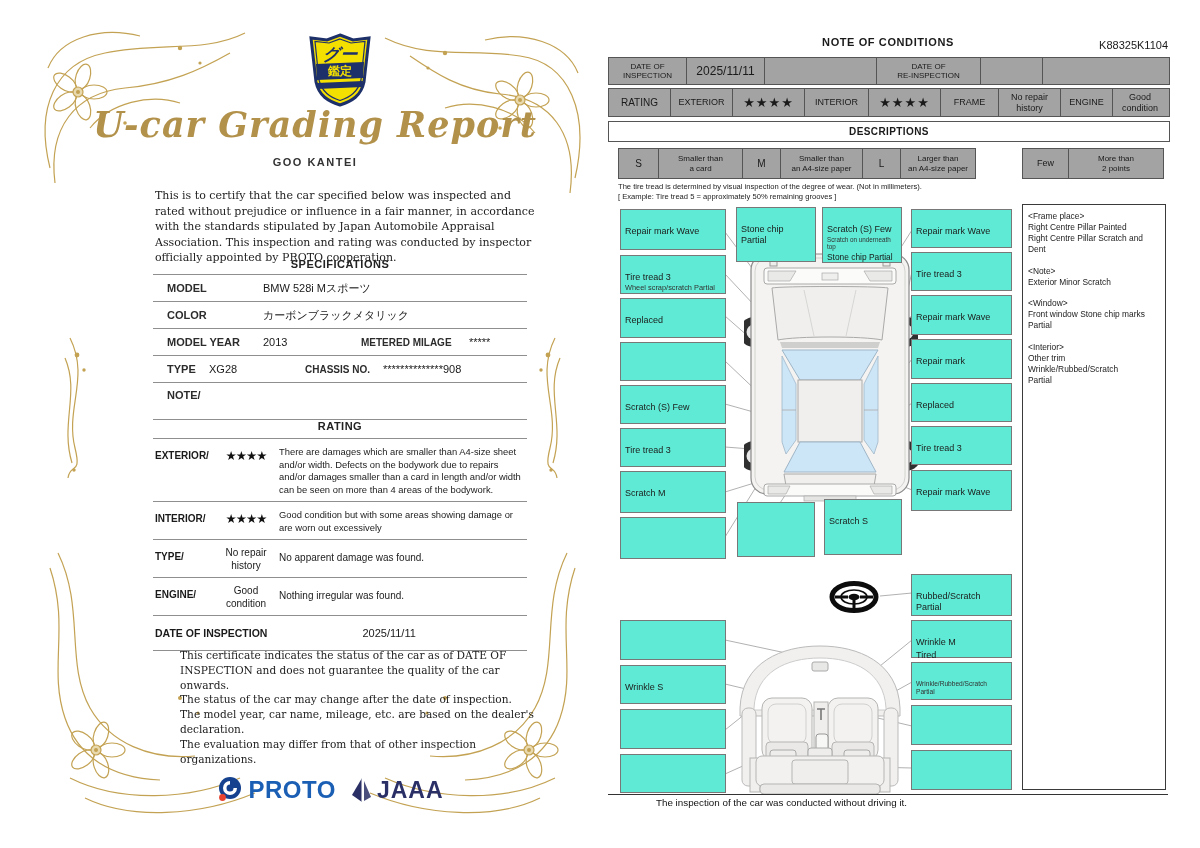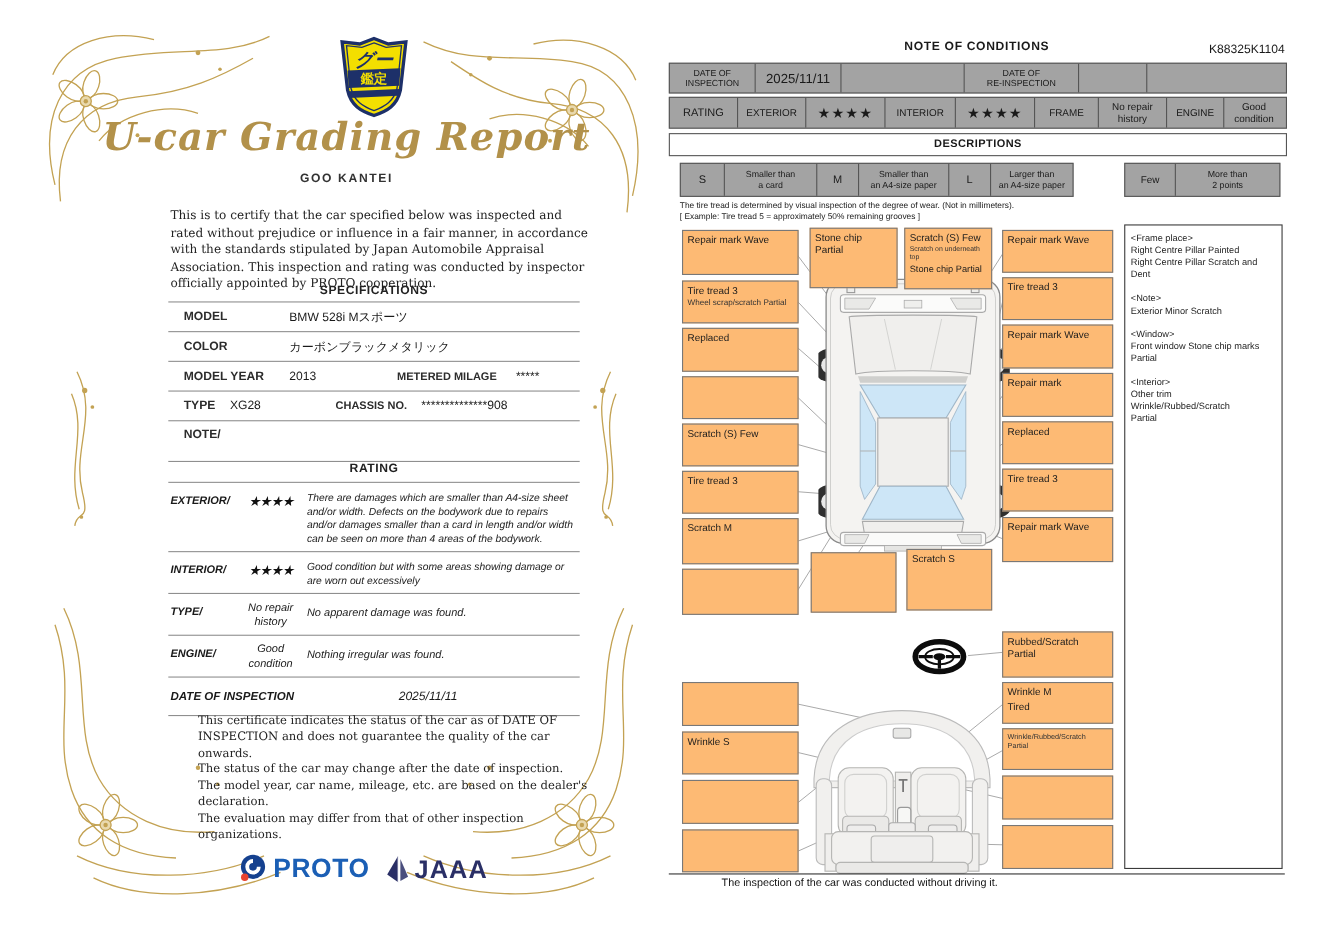--- a/index.html
+++ b/index.html
@@ -17,21 +17,21 @@
   .cert-sub{position:absolute;left:40px;top:148px;width:490px;text-align:center;
     font-size:11px;font-weight:bold;letter-spacing:1.5px;color:#333;}
   .cert-intro{position:absolute;left:125px;top:180px;width:382px;
     font-family:"DejaVu Serif",serif;font-size:11px;line-height:1.42;color:#222;}
   .sec-head{position:absolute;width:374px;left:123px;text-align:center;font-size:11px;font-weight:bold;letter-spacing:.5px;color:#222;}
   .spec-table{position:absolute;left:123px;top:266px;width:374px;font-size:11px;}
   .spec-row{display:flex;align-items:center;border-top:1px solid #8f8f8f;min-height:26px;}
   .spec-row:last-child{border-bottom:1px solid #8f8f8f;}
   .spec-label{font-weight:bold;color:#2c2c2c;padding-left:14px;}
   .rate-table{position:absolute;left:123px;top:430px;width:374px;}
-  .rate-row{display:flex;border-top:1px solid #8f8f8f;padding:5px 0;font-style:italic;}
+  .rate-row{display:flex;border-top:1px solid #8f8f8f;padding:5px 0;}
   .rate-row:last-child{border-bottom:1px solid #8f8f8f;}
   .rate-label{width:58px;font-size:10px;font-weight:bold;padding-left:2px;padding-top:6px;}
   .rate-val{width:66px;text-align:center;font-size:12.5px;letter-spacing:-1px;padding-top:4px;}
   .rate-val.txt{font-size:10px;letter-spacing:0;line-height:1.25;white-space:pre-line;padding-top:2px;}
   .rate-desc{flex:1;font-size:9.4px;line-height:1.33;color:#222;padding-top:2px;}
   .stars{color:#111;}
   .date-row{display:flex;align-items:center;}
   .date-label{font-size:10.5px;font-weight:bold;padding-left:2px;}
   .date-value{font-size:11px;margin-left:95px;}
   .disclaimer{position:absolute;left:150px;top:640px;width:362px;
@@ -53,21 +53,21 @@
   .fs8{font-size:8px;line-height:1.15;}
   .fs9{font-size:9px;line-height:1.15;}
   .fs10{font-size:10px;}
   .fs12{font-size:12px;}
   .cell-stars{font-size:13px;letter-spacing:1px;}
   .t-desc{position:absolute;left:608px;top:121px;width:560px;height:19px;border:1px solid #555;
     display:flex;align-items:center;justify-content:center;font-size:10px;font-weight:bold;letter-spacing:.4px;}
   .t-legend{left:618px;top:148px;width:356px;height:29px;grid-template-columns:40px 84px 38px 82px 38px 74px;}
   .t-few{left:1022px;top:148px;width:140px;height:29px;grid-template-columns:46px 94px;}
   .tire-note{position:absolute;left:618px;font-size:7.6px;color:#222;}
-  .abox{position:absolute;border:1px solid #787878;background:#fdba74;padding:3px 4px;box-sizing:border-box;}
+  .abox{position:absolute;border:1px solid #787878;background:#5eead4;padding:16px 4px;box-sizing:border-box;}
   .abox .main{font-size:9px;line-height:1.2;color:#1c1c1c;}
   .abox .small{font-size:6.3px;line-height:1.15;color:#333;margin-top:1px;}
   .abox .mid{font-size:8.4px;line-height:1.2;margin-top:2px;}
   .notes-panel{position:absolute;left:1022px;top:204px;width:144px;height:586px;border:1.5px solid #3a3a3a;box-sizing:border-box;padding:6px 5px;}
   .notes-text{font-size:8.4px;line-height:1.3;white-space:pre-line;color:#1c1c1c;}
   .r-footer-rule{position:absolute;left:608px;top:794px;width:560px;border-top:1.5px solid #333;}
   .r-footer{position:absolute;left:608px;top:797px;width:560px;font-size:9.8px;color:#111;margin-left:48px;}
   .leader-svg{position:absolute;left:600px;top:200px;width:575px;height:600px;pointer-events:none;}
 </style>
 </head>

